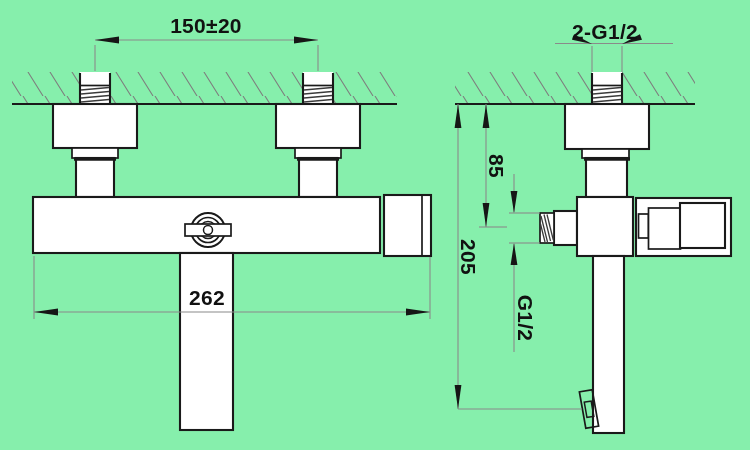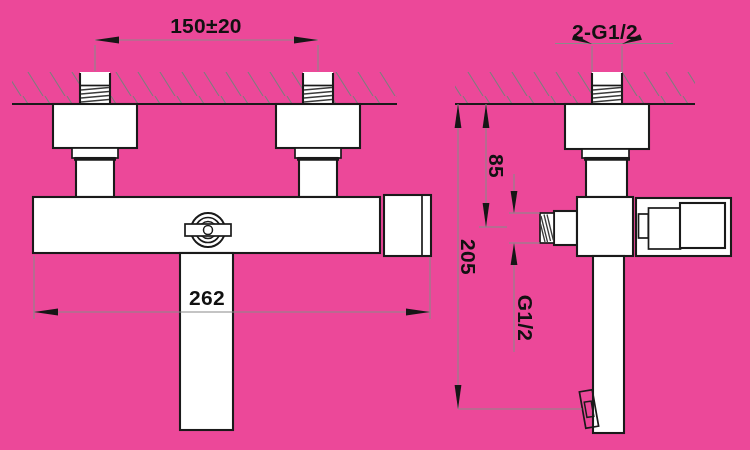--- a/index.html
+++ b/index.html
@@ -1,16 +1,16 @@
 <!DOCTYPE html>
 <html><head>
 <meta charset="utf-8">
 <style>
   html,body{margin:0;padding:0;background:#ffffff;}
-  .canvas{position:relative;width:750px;height:450px;background:#ec4899;overflow:hidden;
+  .canvas{position:relative;width:750px;height:450px;background:#86efac;overflow:hidden;
           font-family:"Liberation Sans", sans-serif;}
   svg{display:block;}
   
   .s2{stroke:#1a1a1a;stroke-width:2.1;stroke-linecap:butt;}
   .s15{stroke:#1a1a1a;stroke-width:1.7;}
   .s3{stroke:#1a1a1a;stroke-width:3.6;}
   .fw{fill:#ffffff;}
   .fn{fill:none;}
   
   .dl{stroke:#8a8a8a;stroke-width:1.1;fill:none;}

